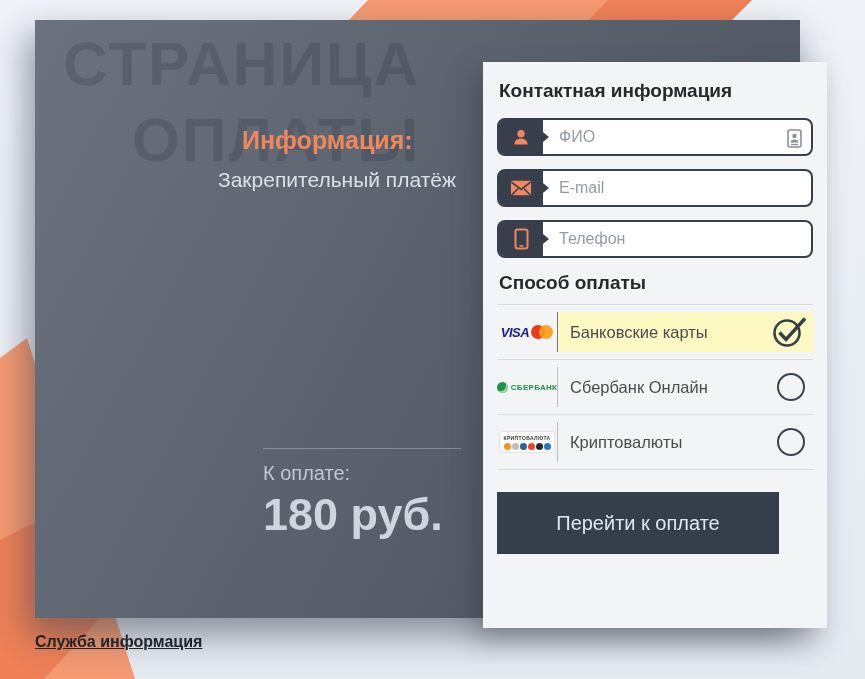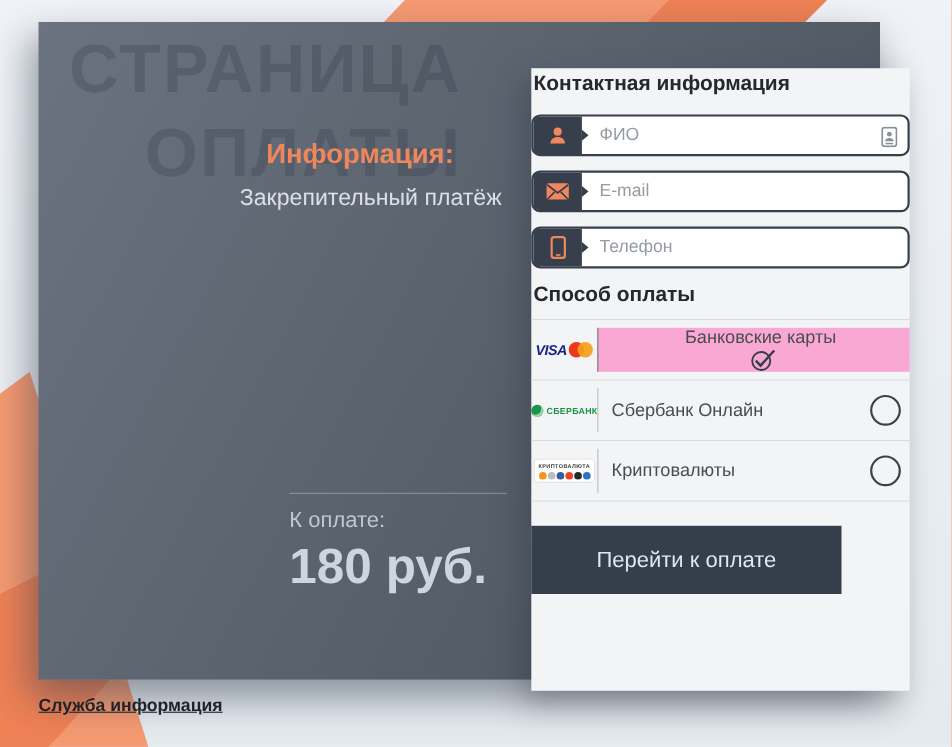--- a/index.html
+++ b/index.html
@@ -36,21 +36,21 @@
   .total-block {
     position:absolute; left:228px; top:428px; width:198px;
     border-top:1px solid rgba(255,255,255,.28); padding-top:13px;
   }
   .total-label { color:#c1c8d1; font-size:20px; }
   .total-value { color:#ced5de; font-size:45px; font-weight:bold; margin-top:4px; white-space:nowrap; }
 
   
   .panel {
     position:absolute; left:483px; top:62px; width:344px; height:566px; z-index:3;
-    background:#f3f4f5; 
+    background:#f3f4f5; padding:14px;
     box-shadow:-8px 12px 26px rgba(40,48,60,.35);
   }
   .panel h2 { font-size:19px; font-weight:bold; color:#26282b; }
   .h-contact { margin:4px 0 16px 2px; }
   .h-method  { margin:14px 0 10px 2px; }
 
   .field {
     display:flex; align-items:stretch; height:38px; background:#fff;
     border:2px solid #363f4b; border-radius:8px; margin-bottom:13px;
     position:relative;
@@ -71,21 +71,21 @@
   .field input::placeholder { color:#959ba2; }
   .autofill-ind { position:absolute; right:9px; top:9px; cursor:pointer; }
 
   .methods { border-bottom:1px solid #dadcde; }
   .method { display:flex; align-items:center; height:55px; border-top:1px solid #dadcde; cursor:pointer; }
   .logo-cell { width:60px; flex:0 0 60px; display:flex; align-items:center; justify-content:center; }
   .method-body {
     flex:1; display:flex; align-items:center; height:40px;
     border-left:1px solid #b9bcc0; padding-left:12px;
   }
-  .method.selected .method-body { background:#f9a8d4; border-left-color:#74797f;flex-direction:column; }
+  .method.selected .method-body { background:#fef9c3; border-left-color:#74797f; }
   .method-label { flex:1; font-size:16.5px; color:#4a4d50; }
   .radio {
     width:28px; height:28px; border:2.5px solid #39434e; border-radius:50%;
     margin:0 8px; background:transparent; flex:0 0 28px;
   }
   .checkmark { margin:0 4px 0 8px; display:block; }
 
   
   .visa-mc { display:flex; align-items:flex-start; gap:2px; }
   .visa-word { font-size:13px; font-weight:bold; font-style:italic; color:#1b2088; letter-spacing:-.5px; }

